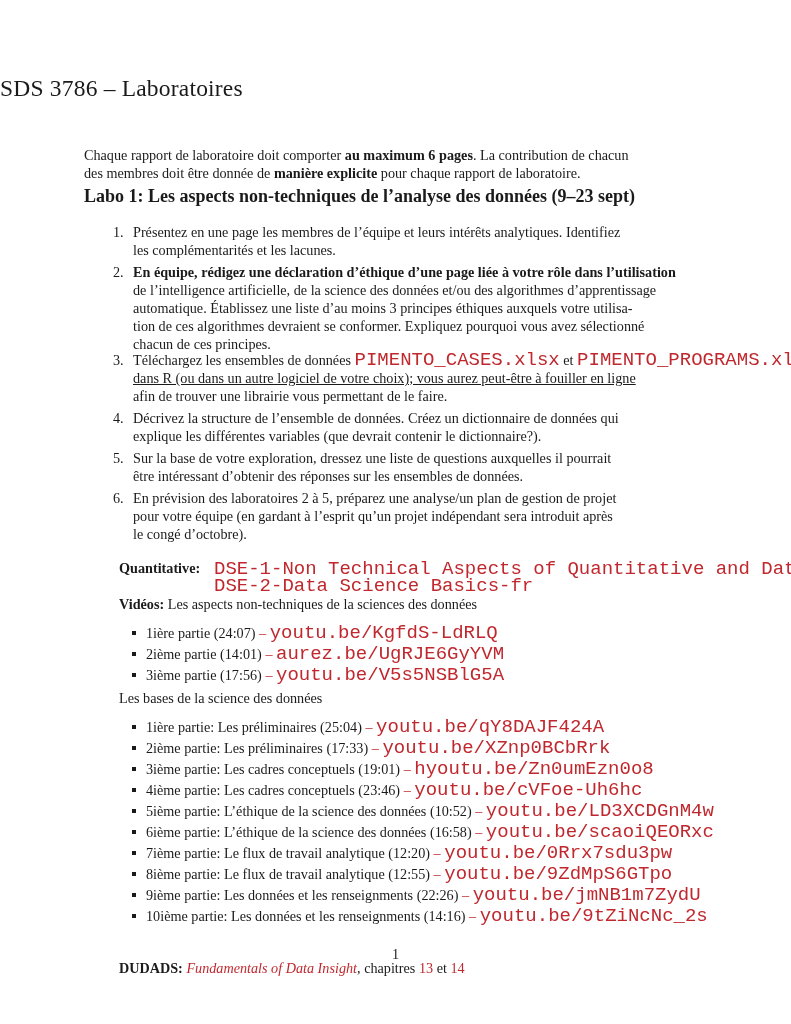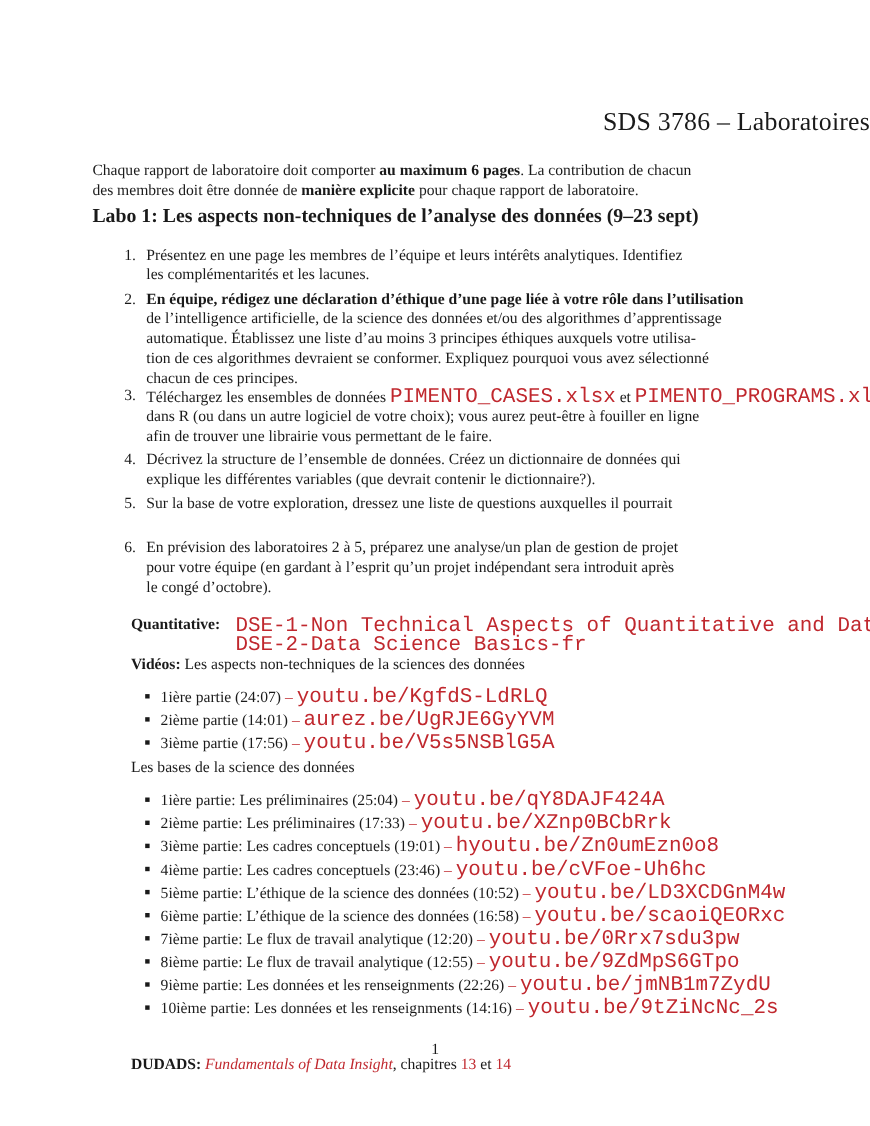--- a/index.html
+++ b/index.html
@@ -4,24 +4,23 @@
   <style>
     html, body { margin: 0; padding: 0; background: #ffffff; }
     body {
       width: 791px; height: 1024px; position: relative; overflow: hidden;
       font-family: "DejaVu Serif", "Liberation Serif", serif;
       color: #1a1a1a;
     }
     .page { position: absolute; left: 0; top: 0; width: 791px; height: 1024px; }
     .red { color: #c0282e; }
     .title {
-      position: absolute; left: 0; width: 791px; top: 75px; text-align: right;
+      position: absolute; left: 0; width: 791px; top: 75px; text-align: left;
       font-family: "Liberation Serif", serif; font-size: 23.5px; font-weight: normal;
       letter-spacing: 0.2px;
-      margin-top: 23px;
     }
     .text { font-family: "Liberation Serif", serif; font-size: 14.2px; line-height: 18px; }
     .abs { position: absolute; }
     .intro { left: 84px; top: 146px; width: 630px; }
     .lab-heading { left: 84px; top: 187px; font-weight: bold; font-size: 18px; }
     .enum { left: 133px; width: 582px; }
     .enum .num { position: absolute; left: -20px; top: 0; }
     .enum-item { position: absolute; left: 0; width: 582px; text-align: justify; }
     b { font-weight: bold; }
     .mono-red { font-family: Liberation Mono, monospace; color: #c0282e; font-size: 19px; }
@@ -64,33 +63,34 @@
       <div style="white-space:nowrap;">automatique. Établissez une liste d’au moins 3 principes éthiques auxquels votre utilisa-</div>
       <div style="white-space:nowrap;">tion de ces algorithmes devraient se conformer. Expliquez pourquoi vous avez sélectionné</div>
       <div style="white-space:nowrap;">chacun de ces principes.</div>
     </div>
 
     <div class="enum-item" style="top:128px;">
       <span class="num">3.</span>
       <div style="white-space:nowrap;">
         <span>Téléchargez les ensembles de données </span><span class="mono-red">PIMENTO_CASES.xlsx</span><span> et </span><span class="mono-red">PIMENTO_PROGRAMS.xlsx</span>
       </div>
-      <div style="white-space:nowrap;">dans R (ou dans un autre logiciel de votre choix); vous aurez peut-être à fouiller en ligne</div>
+      <div style="white-space:nowrap;text-decoration:underline;">dans R (ou dans un autre logiciel de votre choix); vous aurez peut-être à fouiller en ligne</div>
       <div style="white-space:nowrap;">afin de trouver une librairie vous permettant de le faire.</div>
     </div>
 
     <div class="enum-item" style="top:186px;">
       <span class="num">4.</span>
       <div style="white-space:nowrap;">Décrivez la structure de l’ensemble de données. Créez un dictionnaire de données qui</div>
       <div style="white-space:nowrap;">explique les différentes variables (que devrait contenir le dictionnaire?).</div>
     </div>
 
     <div class="enum-item" style="top:226px;">
       <span class="num">5.</span>
       <div style="white-space:nowrap;">Sur la base de votre exploration, dressez une liste de questions auxquelles il pourrait</div>
+      <div style="white-space:nowrap;">être intéressant d’obtenir des réponses sur les ensembles de données.</div>
     </div>
 
     <div class="enum-item" style="top:266px;">
       <span class="num">6.</span>
       <div style="white-space:nowrap;">En prévision des laboratoires 2 à 5, préparez une analyse/un plan de gestion de projet</div>
       <div style="white-space:nowrap;">pour votre équipe (en gardant à l’esprit qu’un projet indépendant sera introduit après</div>
       <div style="white-space:nowrap;">le congé d’octobre).</div>
     </div>
   </div>
 

